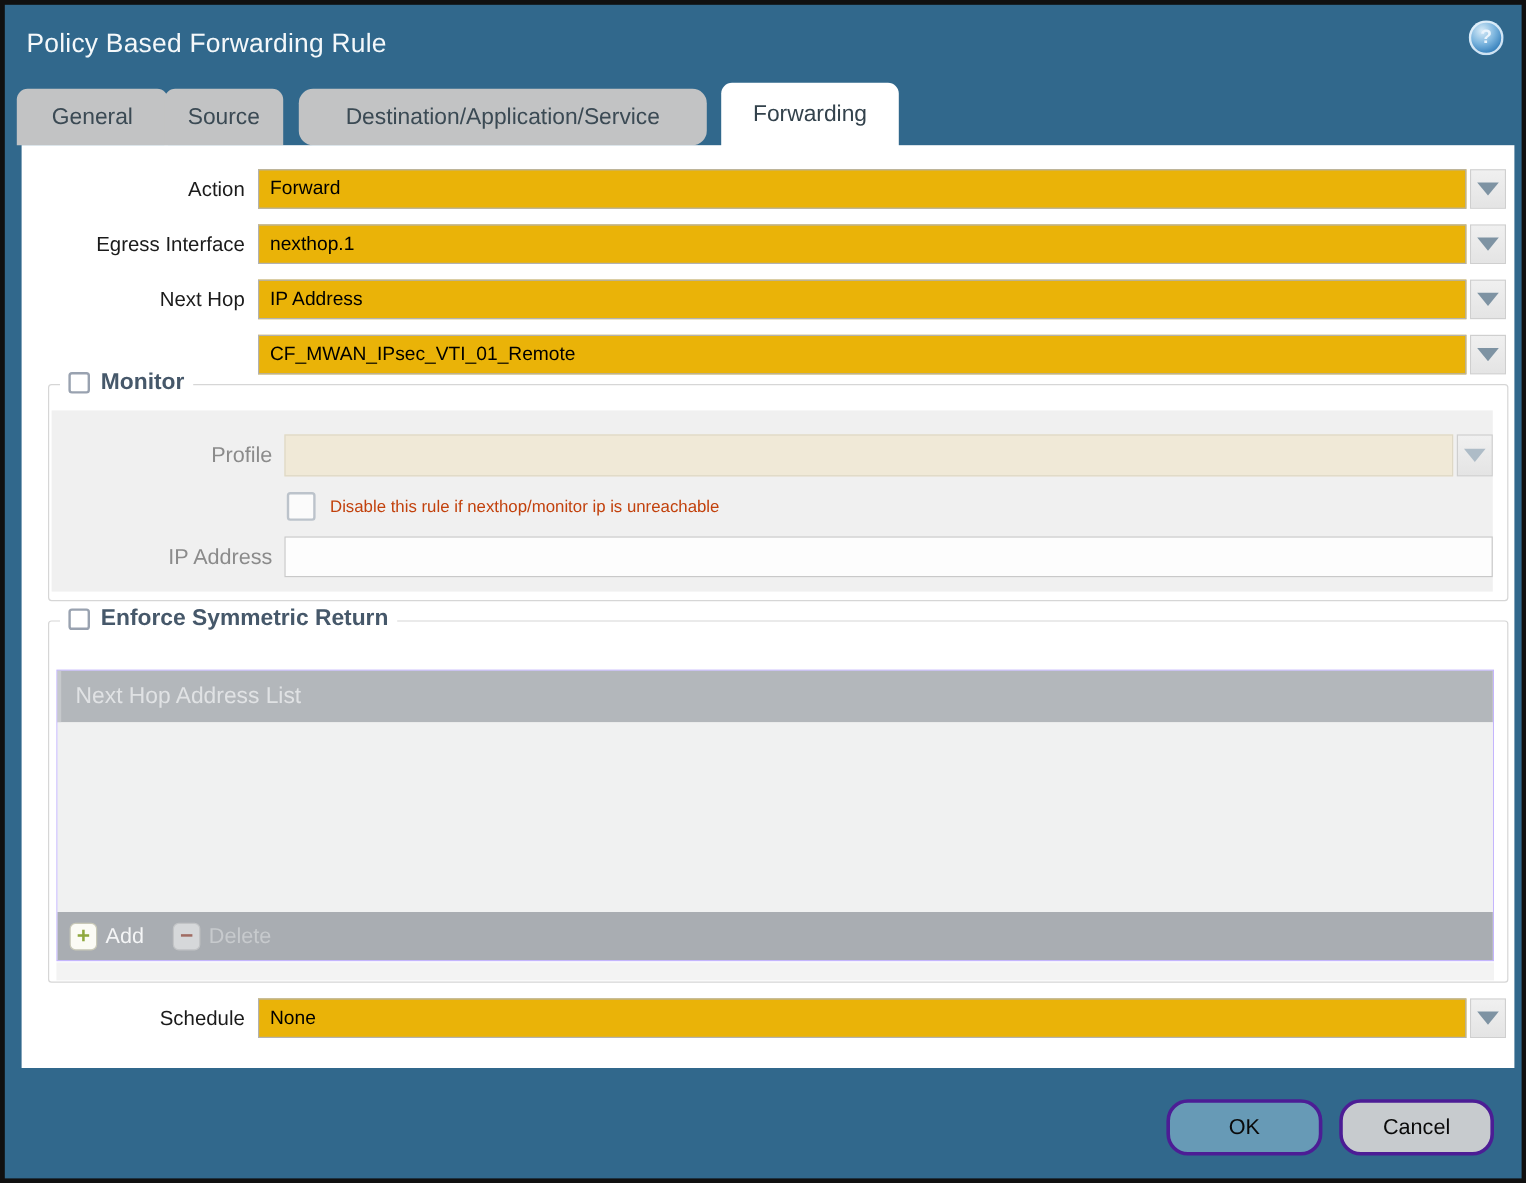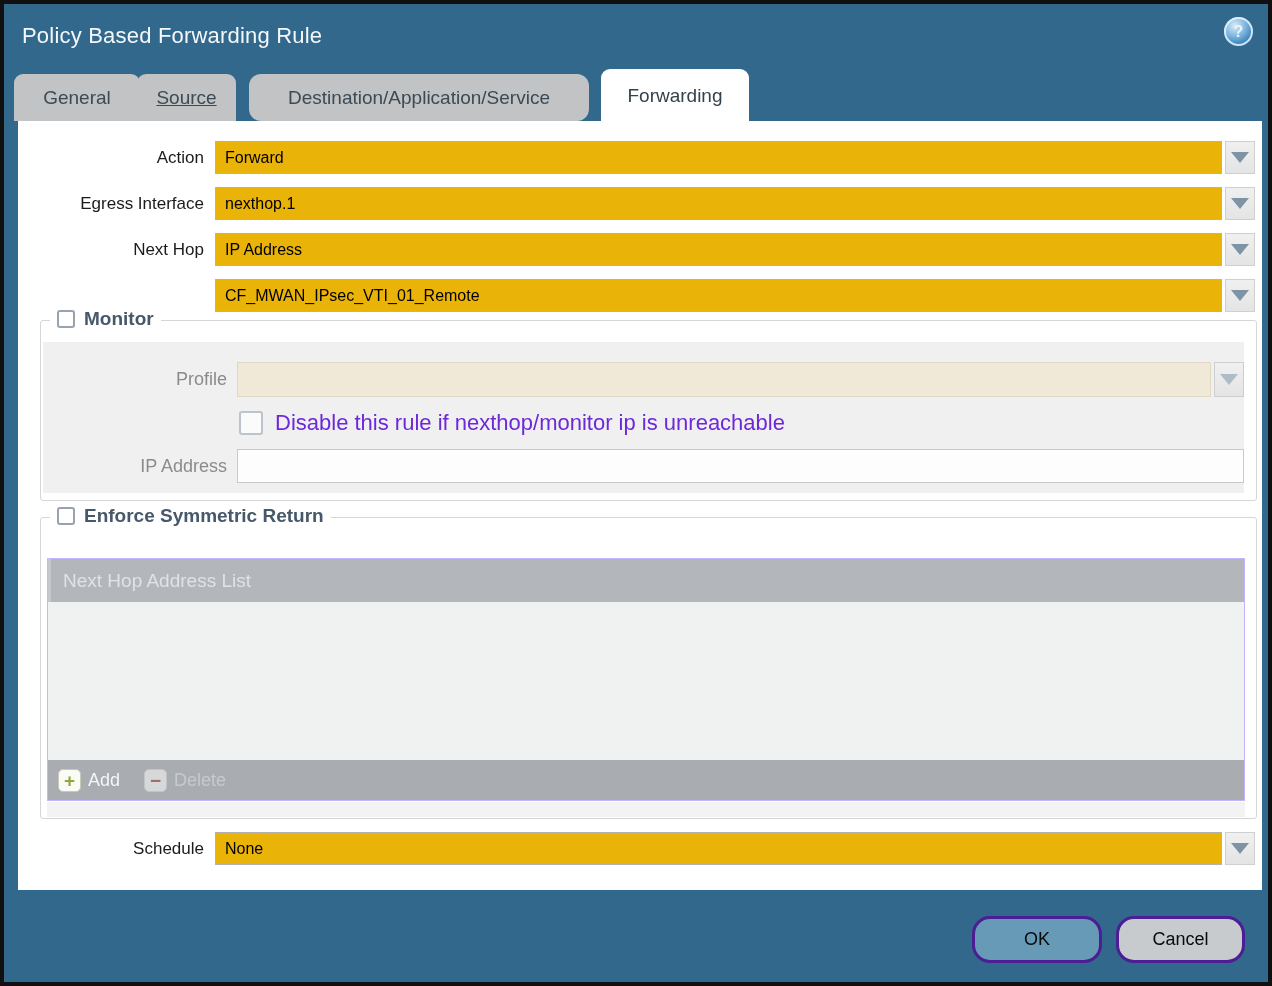--- a/index.html
+++ b/index.html
@@ -22,21 +22,21 @@
     color:#eaf4fc; font-size:16px; font-weight:bold; cursor:pointer;
   }
   
   .tab {
     position:absolute; top:70px; height:47px;
     background:#c2c3c4; border-radius:9px 9px 0 0;
     display:flex; align-items:center; justify-content:center;
     color:#3b4a54; font-size:19px; cursor:pointer;
   }
   .tab.t0 { left:10px;  width:126px; }
-  .tab.t1 { left:133px; width:99px;text-decoration:underline; }
+  .tab.t1 { left:133px; width:99px; }
   .tab.t2 { left:245px; width:340px;border-radius:12px; }
   .tab.active {
     left:597px; width:148px; top:65px; height:53px;
     background:#ffffff; z-index:3; color:#33424c;
   }
   
   .content {
     position:absolute; left:14px; top:117px; width:1244px; height:769px;
     background:#ffffff; z-index:2;
   }
@@ -86,21 +86,21 @@
   .beige {
     flex:1; height:35px; background:#f0e9d7; border:1px solid #ded8c5; cursor:default;
   }
   .dis-input {
     flex:1; height:34px; background:#fdfdfd; border:1px solid #c9c9c9; cursor:default;
   }
   .chkrow { display:flex; align-items:center; margin:13px 0 13px 196px; gap:12px; }
   .bigchk {
     width:24px; height:24px; background:#fbfbfb; border:2px solid #bcc3cb; border-radius:3px;
   }
-  .chkrow .txt { font-size:22px; color:#6d28d9; }
+  .chkrow .txt { font-size:14px; color:#c2410c; }
   
   .grid {
     position:absolute; left:6px; right:11px; top:40px; height:243px;
     border:1px solid #c4b5fd;
   }
   .ghead {
     height:43px; background:#b3b7bb; border-left:3px solid #c6c9cc;
     display:flex; align-items:center; padding-left:12px;
     color:#e0e2e4; font-size:19px;
   }

